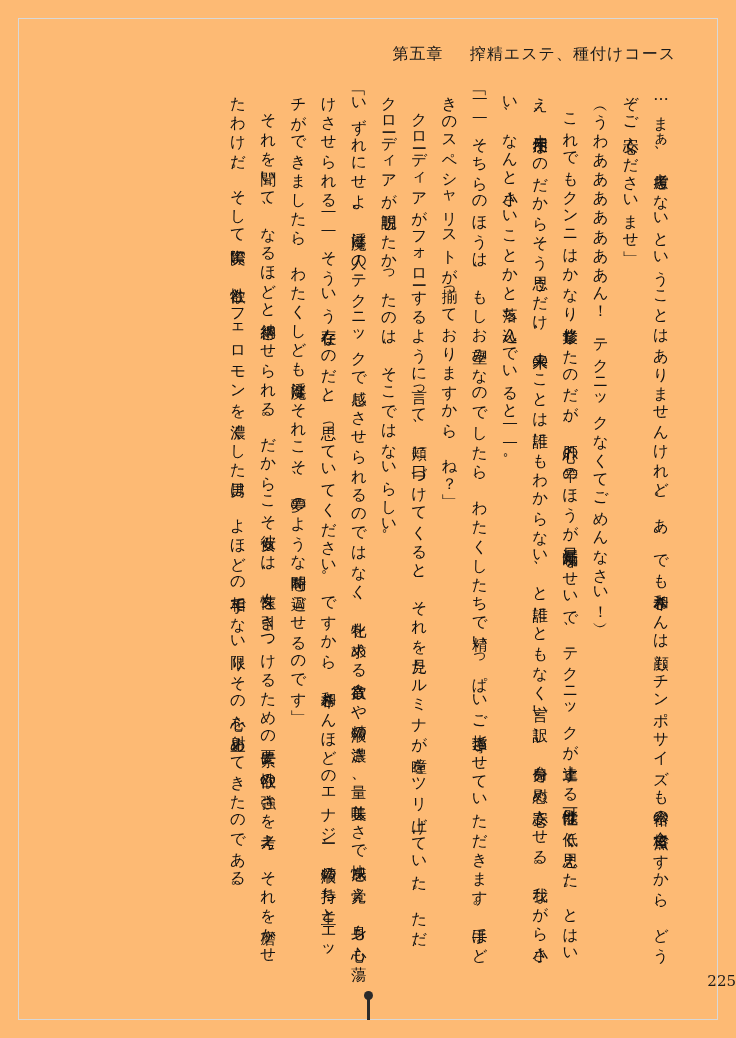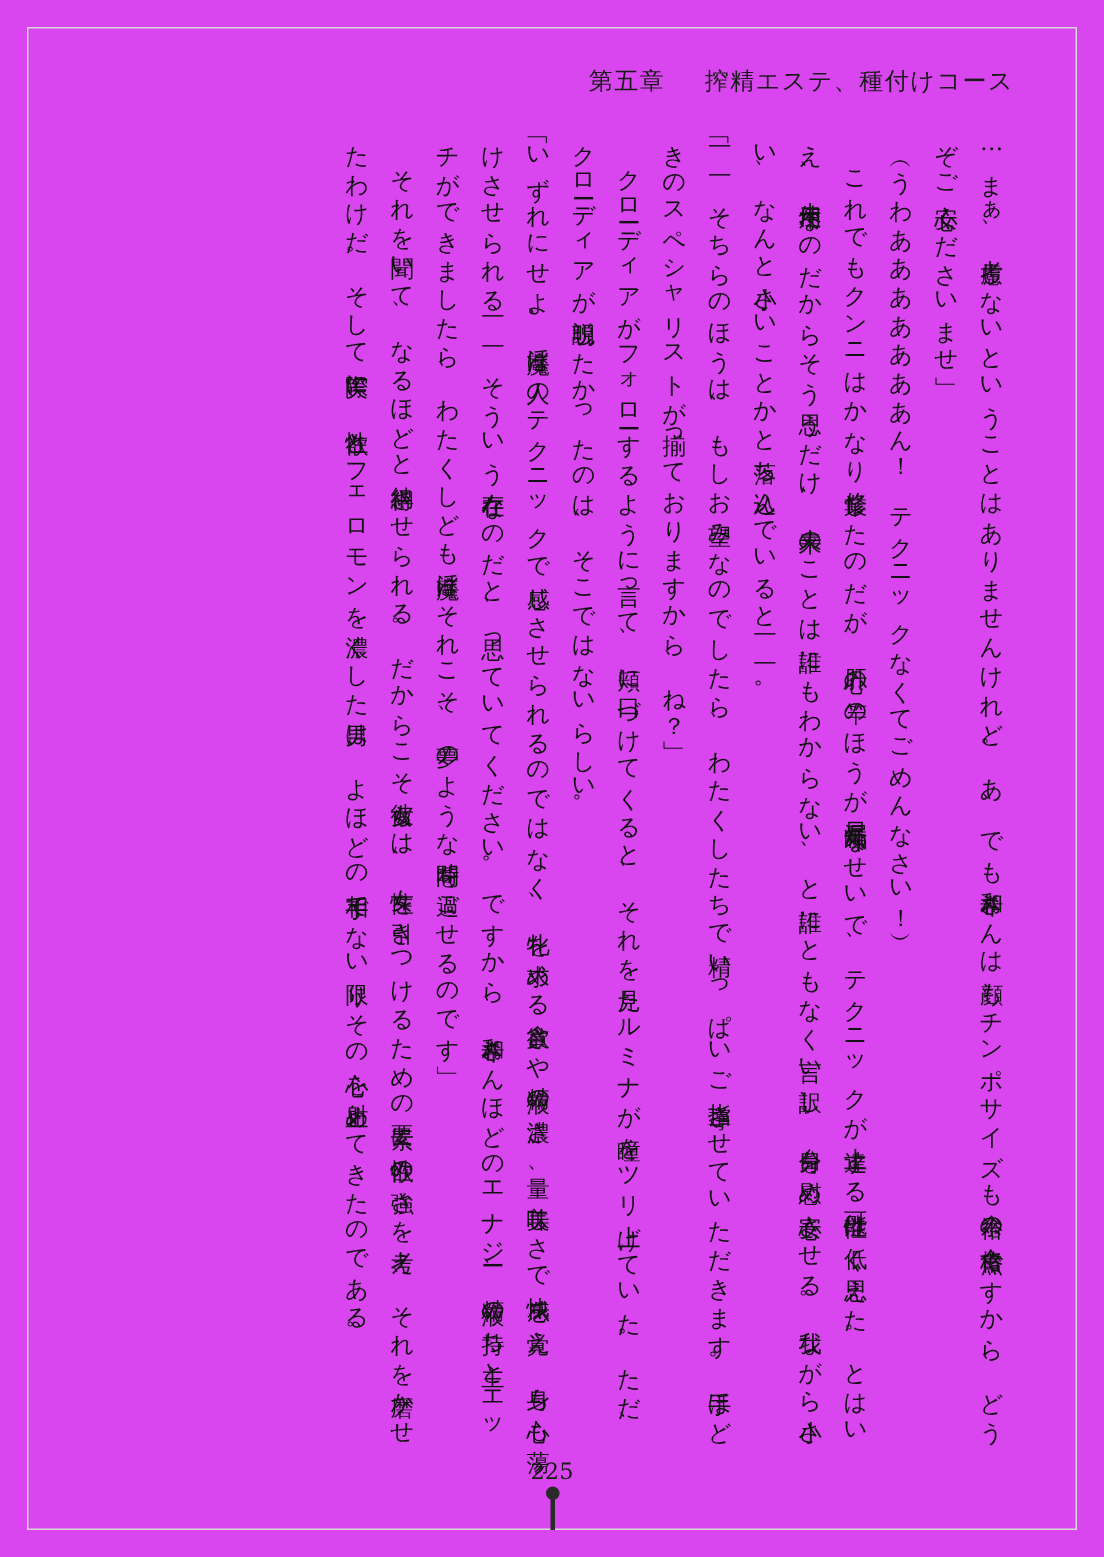--- a/index.html
+++ b/index.html
@@ -4,21 +4,21 @@
 <style>
   html, body {
     margin: 0;
     padding: 0;
     background: #ffffff;
   }
   .page {
     position: relative;
     width: 736px;
     height: 1038px;
-    background: #d946ef;
+    background: #fdba74;
     overflow: hidden;
     font-family: "DejaVu Serif", "Liberation Serif", serif;
     color: #111111;
   }
   .page-frame {
     position: absolute;
     left: 18px;
     top: 18px;
     width: 700px;
     height: 1002px;
@@ -58,21 +58,21 @@
     text-indent: 0;
   }
   .body-text p.indent {
     text-indent: 1em;
   }
   .page-number {
     position: absolute;
     left: 0;
     right: 0;
     bottom: 48px;
-    text-align: center;
+    text-align: right;
     font-size: 15px;
     color: #1a1a1a;
   }
   .tail-mark {
     position: absolute;
     left: 50%;
     bottom: 18px;
     width: 3px;
     height: 22px;
     margin-left: -1px;

